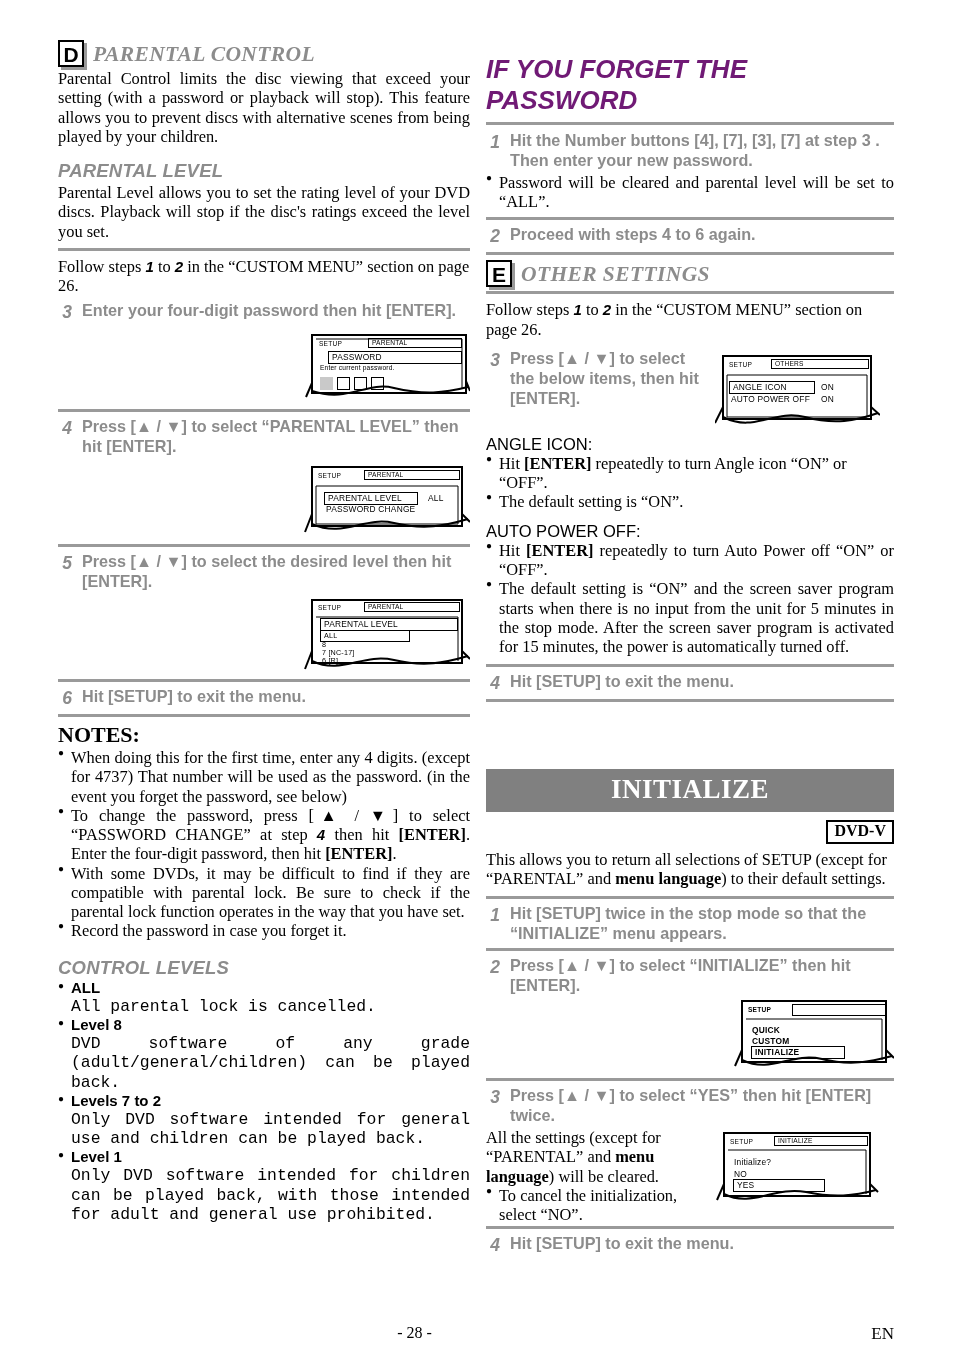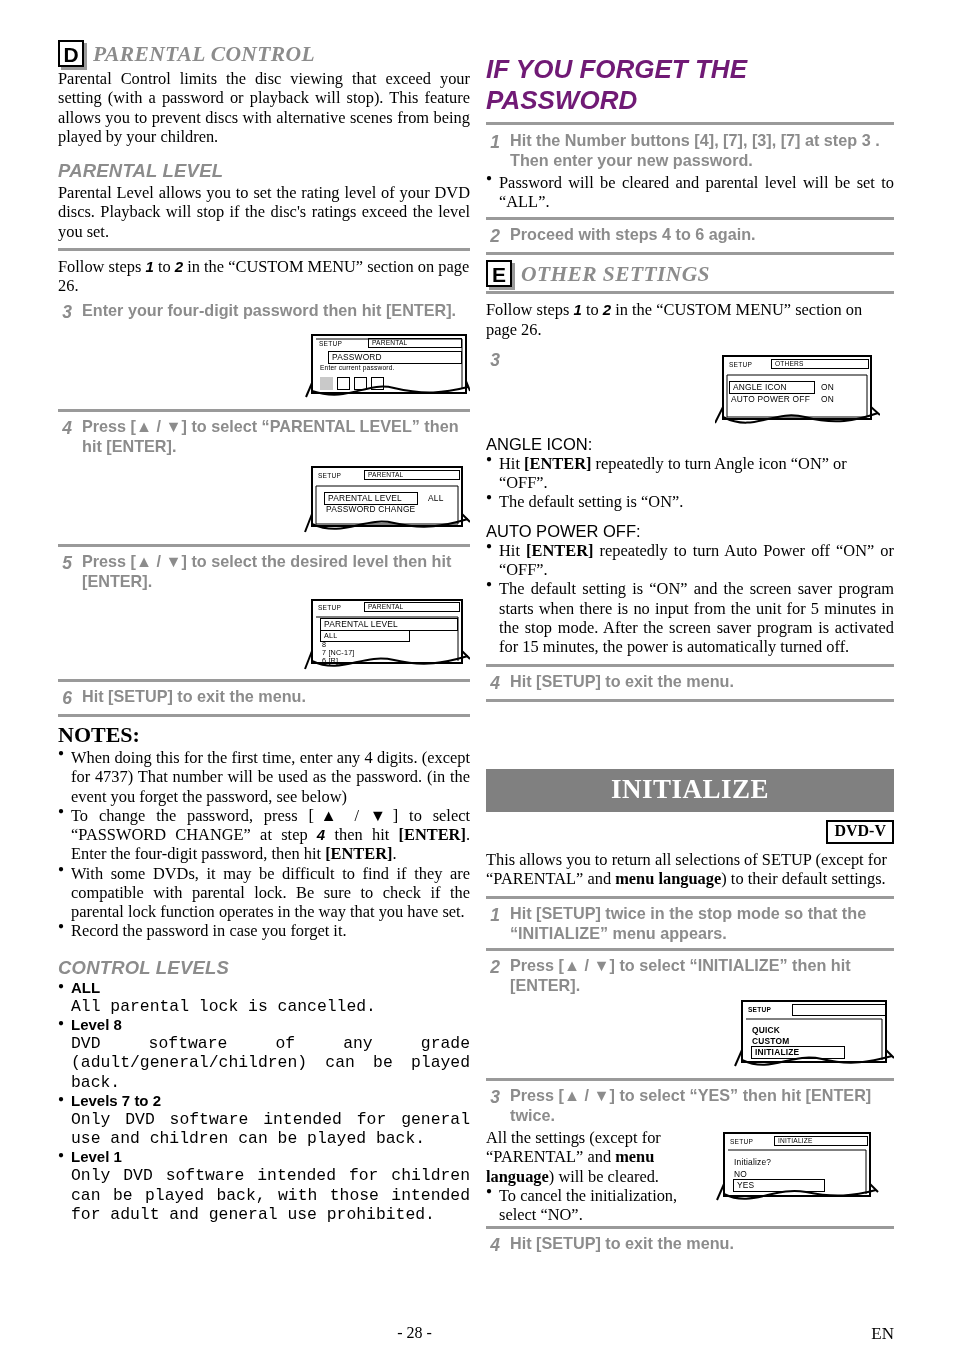--- a/index.html
+++ b/index.html
@@ -285,20 +285,21 @@
       <span>Follow steps</span>
       <span class="num-it">1</span>
       <span>to</span>
       <span class="num-it">2</span>
       <span>in the “CUSTOM MENU” section on page 26.</span>
     </p>
 
     <div class="fig-inline" style="margin-top:10px;">
       <div class="step" style="width:225px;">
         <span class="step-n">3</span>
+        <span class="step-t">Press [▲ / ▼] to select the below items, then hit [ENTER].</span>
       </div>
       <div class="tv" style="width:165px;height:82px;margin-left:4px;margin-top:4px;">
         <svg width="165" height="82" viewBox="0 0 165 82">
           <path d="M8 3 H156 V66 H8 Z" fill="#fff" stroke="#000" stroke-width="2"></path>
           <path d="M12 22 H152 V64 H12 Z" fill="none" stroke="#000" stroke-width="1"></path>
           <path d="M8 64 C 40 80, 58 56, 90 64 C 120 72, 140 68, 163 60" fill="none" stroke="#000" stroke-width="2"></path>
           <path d="M8 54 L0 70" stroke="#000" stroke-width="2" fill="none"></path>
           <path d="M156 54 L165 62" stroke="#000" stroke-width="2" fill="none"></path>
         </svg>
         <div class="osd">

